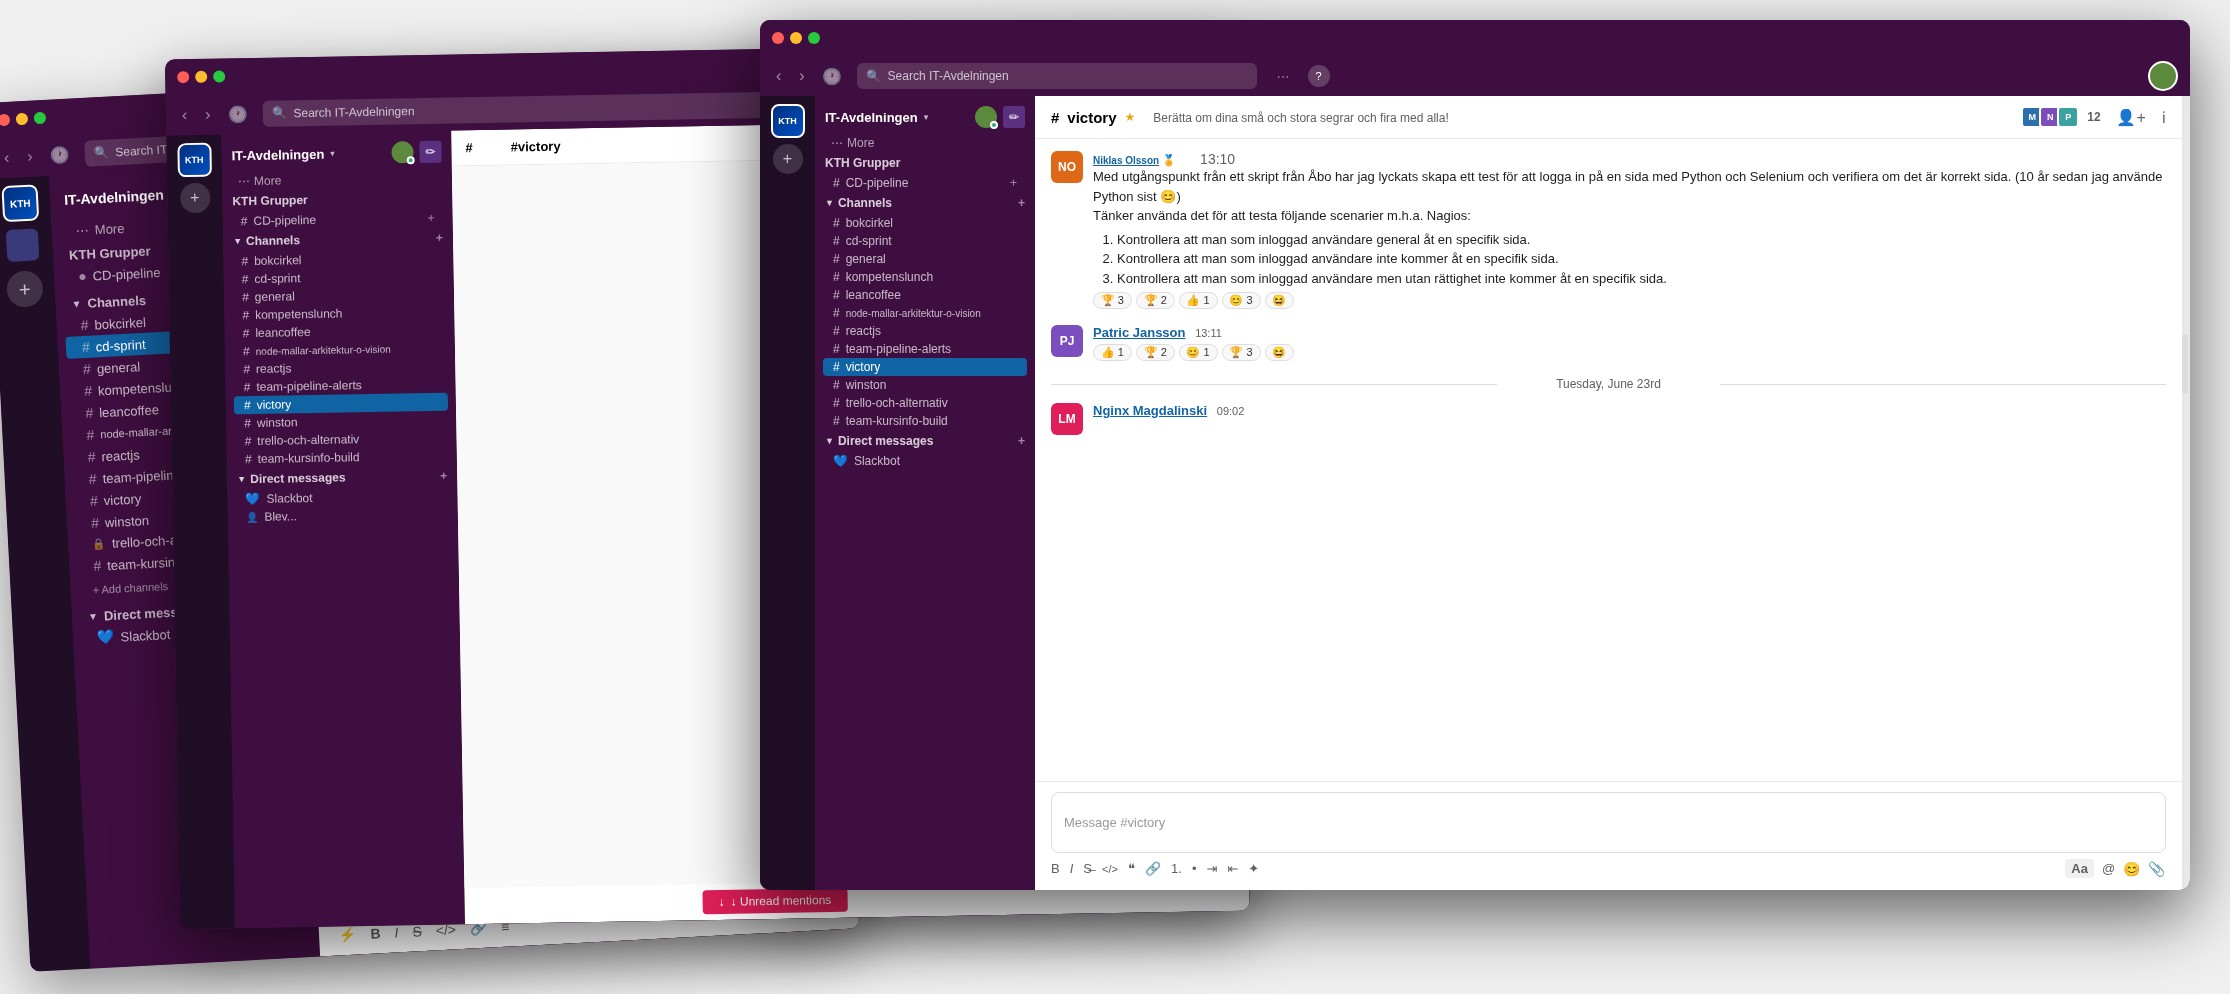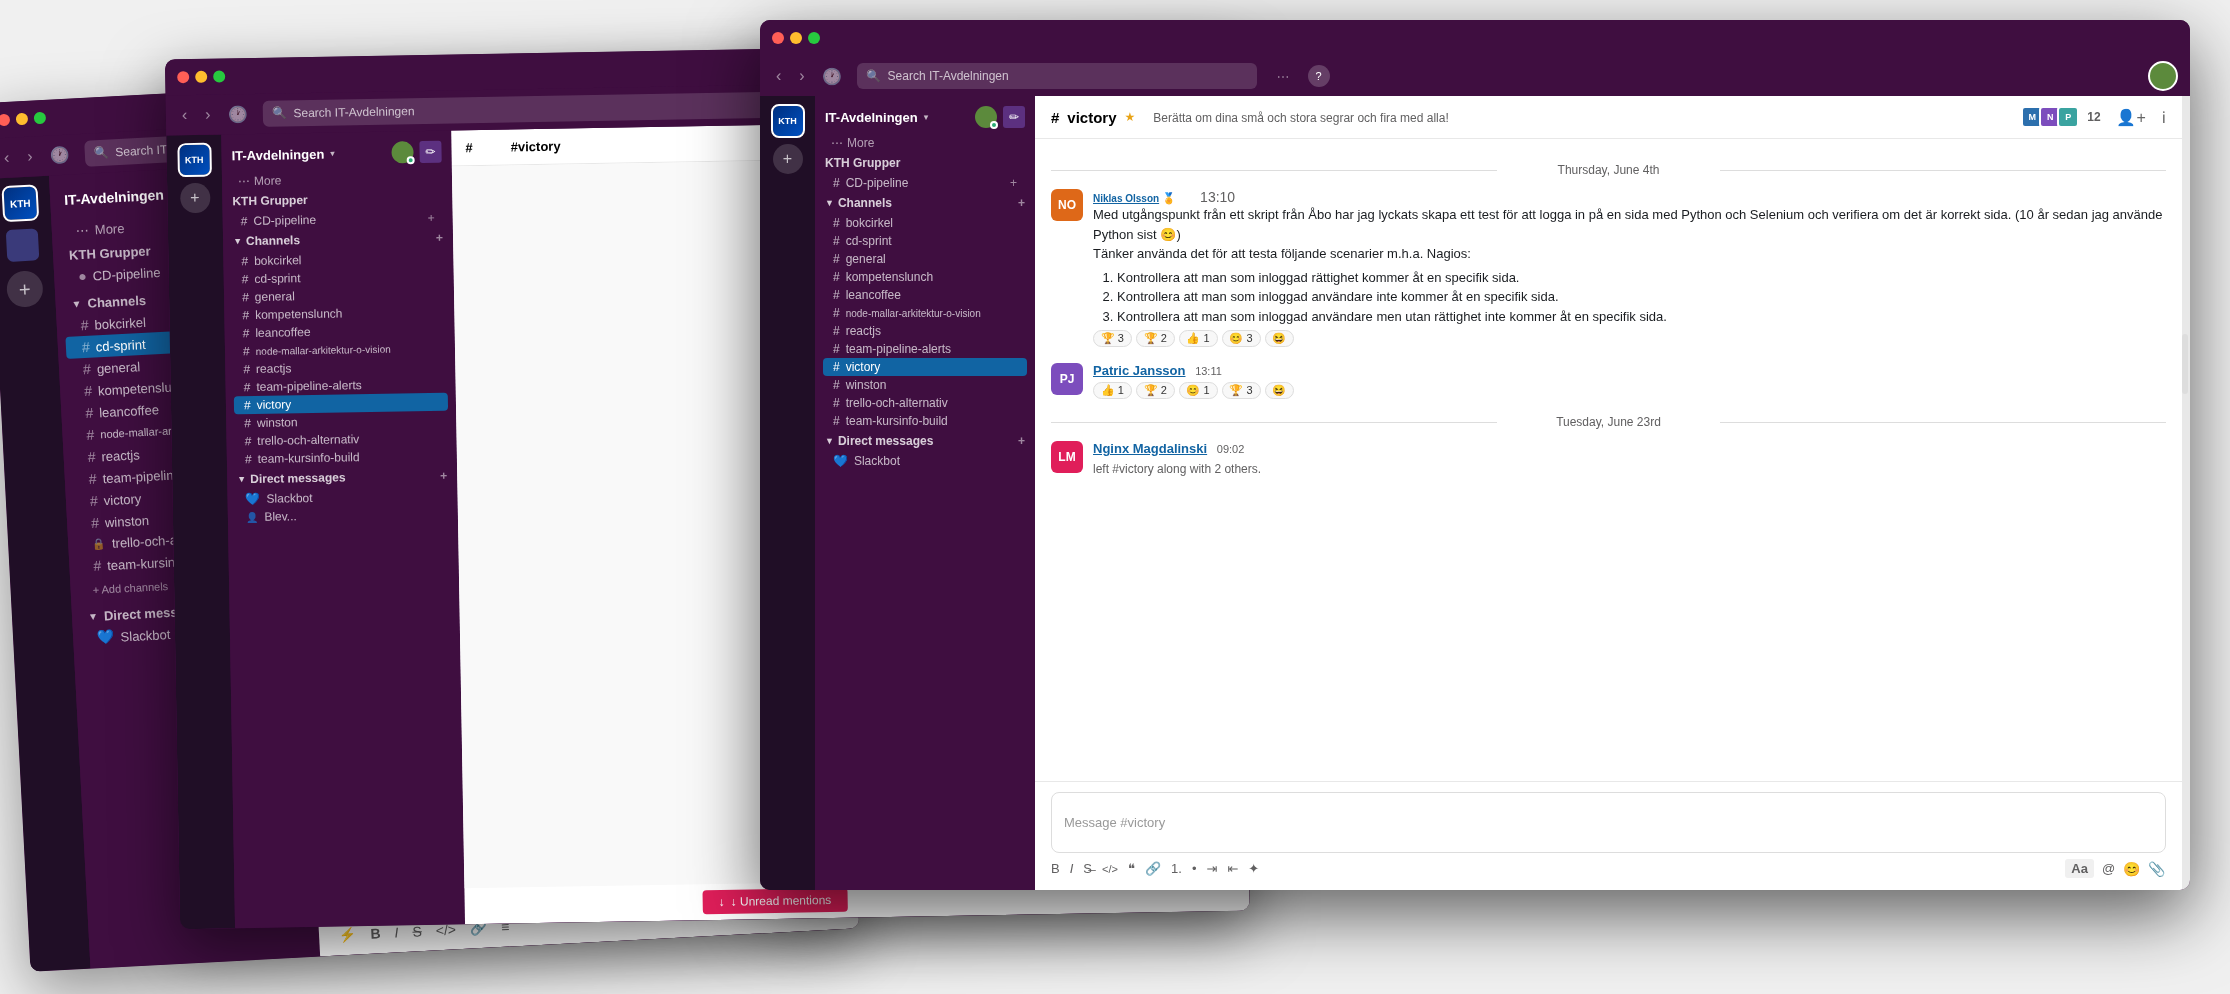--- a/index.html
+++ b/index.html
@@ -1021,34 +1021,33 @@
             <div class="member-avatar avatar-c">P</div>
           </div>
           <span class="member-count">12</span>
         </div>
         <span style="color:#666;font-size:16px;margin-left:8px;">👤+</span>
         <span style="color:#666;font-size:16px;margin-left:8px;">ℹ</span>
       </div>
 
       <div class="chat-messages-front">
 
-        <div class="date-divider">Thursday, June 4th</div>
 
 
         <div class="message-row">
           <div class="avatar-circle avatar-e" style="width:32px;height:32px;font-size:12px;">NO</div>
           <div class="msg-content">
             <span class="bold-name" style="font-size:10px;">Niklas Olsson</span>
             <span style="color:#e8a317;font-size:11px;">🏅</span>
             <span class="time" style="color:#616061;font-size:14px;margin-left:20px;">13:10</span>
             <div class="msg-body-front">
               Med utgångspunkt från ett skript från Åbo har jag lyckats skapa ett test för att logga in på en sida med Python och Selenium och verifiera om det är korrekt sida. (10 år sedan jag använde Python sist 😊)<br>
               Tänker använda det för att testa följande scenarier m.h.a. Nagios:
               <ol>
-                <li>Kontrollera att man som inloggad rättighet kommer åt en specifik sida.</li>
+                <li>Kontrollera att man som inloggad användare general åt en specifik sida.</li>
                 <li>Kontrollera att man som inloggad användare inte kommer åt en specifik sida.</li>
                 <li>Kontrollera att man som inloggad användare men utan rättighet inte kommer åt en specifik sida.</li>
               </ol>
             </div>
             <div class="reactions">
               <span class="reaction-pill">🏆 3</span>
               <span class="reaction-pill">🏆 2</span>
               <span class="reaction-pill">👍 1</span>
               <span class="reaction-pill">😊 3</span>
               <span class="reaction-pill">😆</span>
@@ -1071,21 +1070,20 @@
           </div>
         </div>
 
         <div class="date-divider">Tuesday, June 23rd</div>
 
         <div class="message-row">
           <div class="avatar-circle avatar-d" style="width:32px;height:32px;font-size:12px;">LM</div>
           <div class="msg-content">
             <span class="bold-name" style="font-size:13px;">Nginx Magdalinski</span>
             <span class="time" style="color:#616061;font-size:11px;margin-left:6px;">09:02</span>
-            <div class="system-msg" style="margin-left:0;">left #victory along with 2 others.</div>
           </div>
         </div>
       </div>
 
       <div class="chat-input-front">
         <div class="input-box-front">Message #victory</div>
         <div class="input-toolbar-front">
           <span style="color:#616061;font-size:13px;cursor:pointer;">B</span>
           <span style="color:#616061;font-size:13px;cursor:pointer;font-style:italic;">I</span>
           <span style="color:#616061;font-size:13px;cursor:pointer;">S̶</span>

